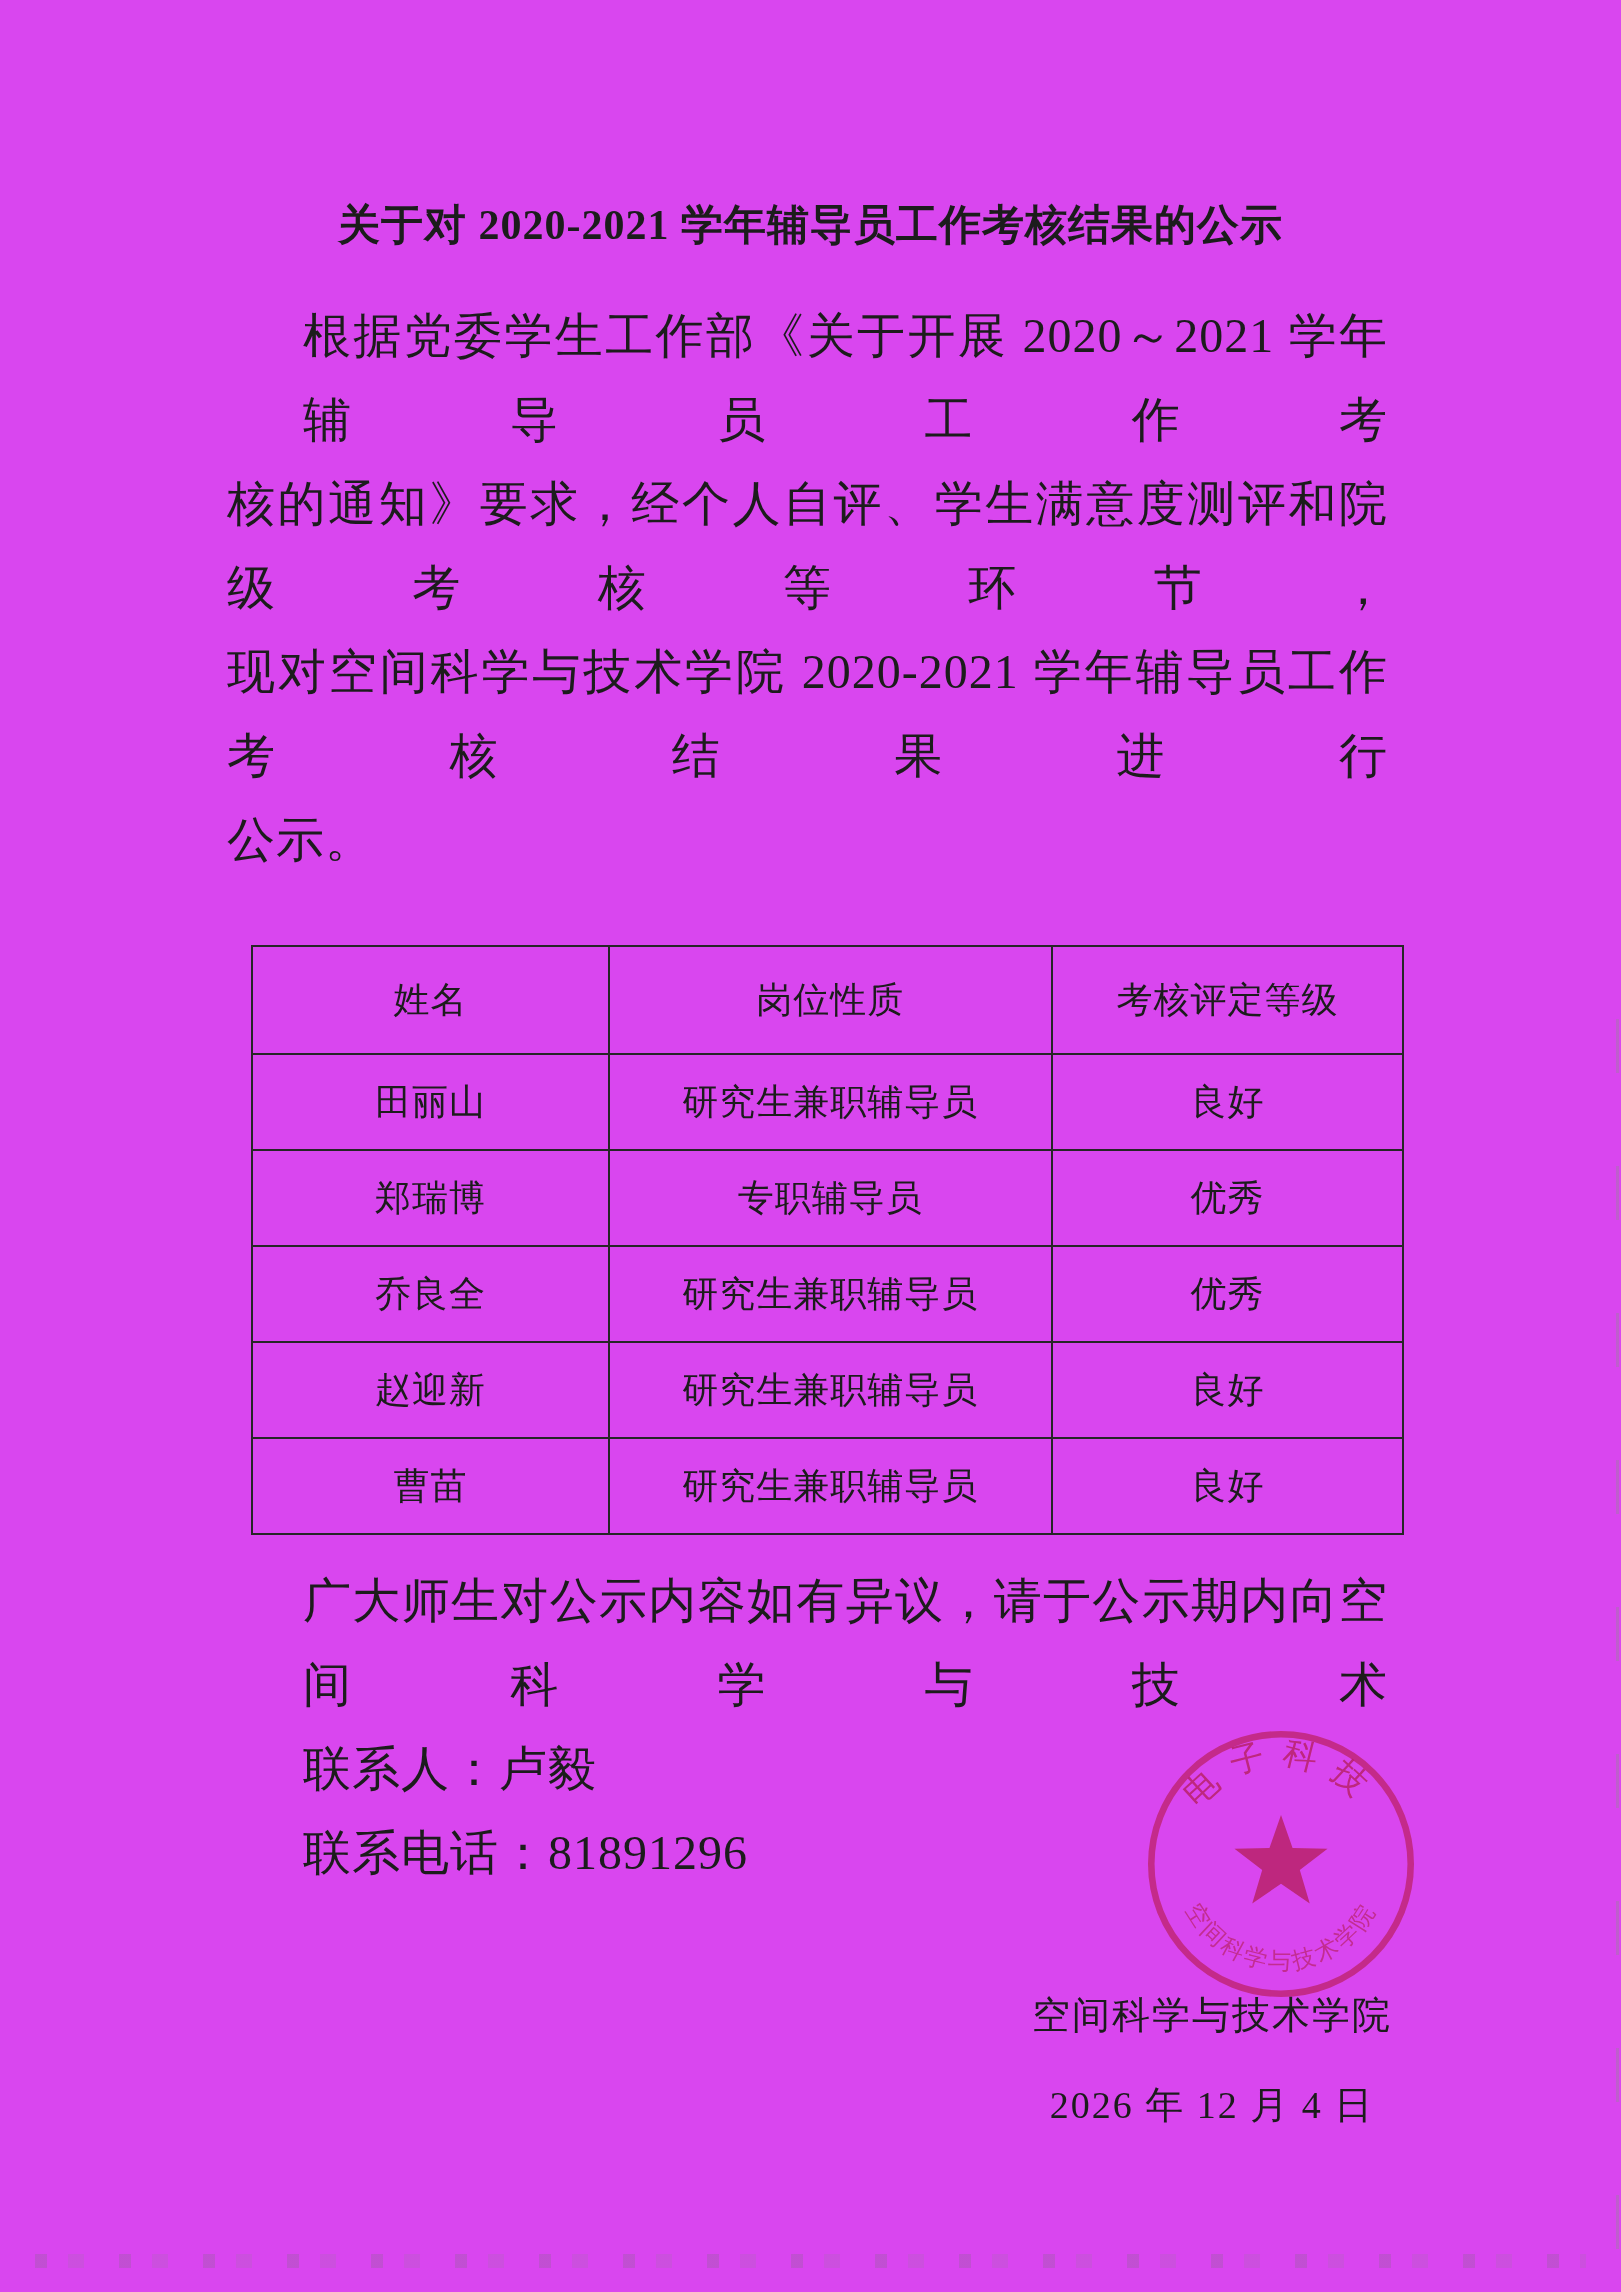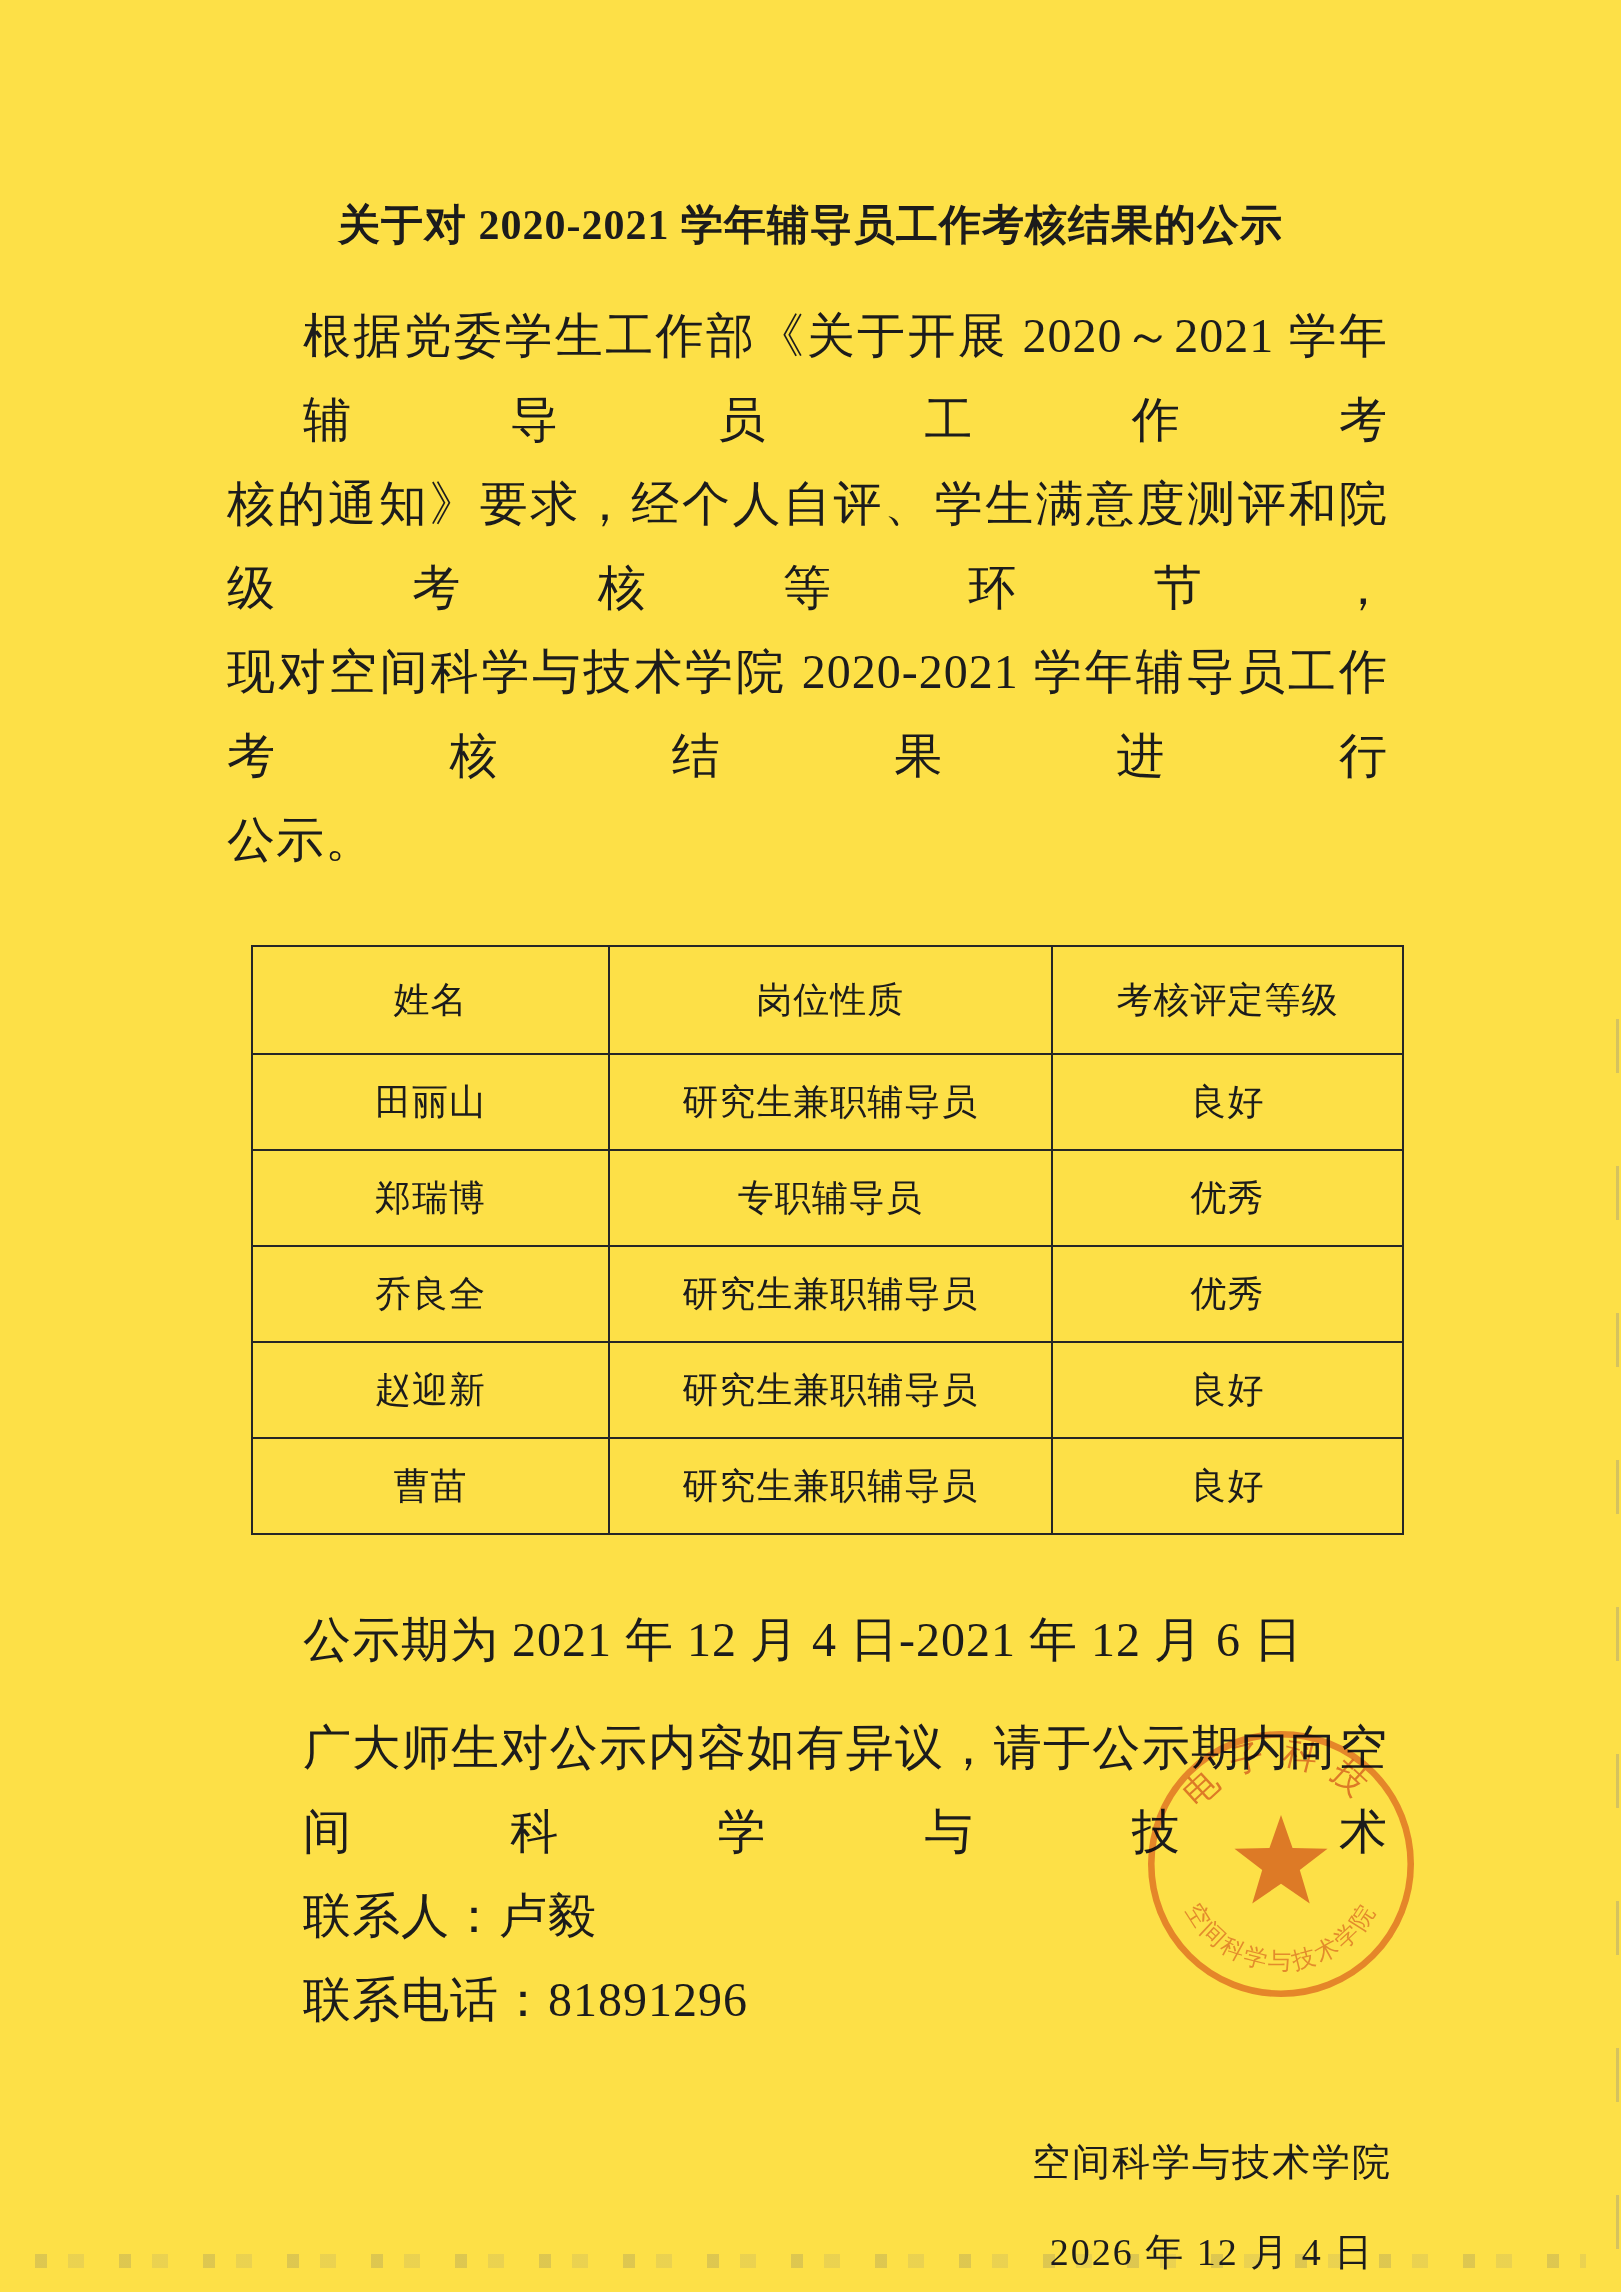--- a/index.html
+++ b/index.html
@@ -1,20 +1,20 @@
 <!DOCTYPE html>
 <html><head>
 <meta charset="utf-8">
 <style>
   html,body{margin:0;padding:0;background:#9a9a9a;}
   .page{
     position:relative;
     width:1621px;height:2293px;
     margin:0 auto;
-    background:#fde047;
+    background:#d946ef;
     overflow:hidden;
     font-family:"Liberation Serif","DejaVu Serif",serif;
     color:#1c1c1c;
   }
   .title{
     margin:196px 147px 0 147px;
     font-size:42px;line-height:59px;
     font-weight:700;
     text-align:center;
     letter-spacing:1px;
@@ -123,21 +123,20 @@
         </tr>
         <tr>
           <td>曹苗</td>
           <td>研究生兼职辅导员</td>
           <td>良好</td>
         </tr>
       </tbody>
     </table>
   </div>
 
-  <div class="bodytext block pubperiod indent">公示期为 2021 年 12 月 4 日-2021 年 12 月 6 日</div>
 
   <div class="bodytext block para2">
     <div class="jline indent">广大师生对公示内容如有异议，请于公示期内向空间科学与技术</div>
   </div>
 
   <div class="bodytext block indent">联系人：卢毅</div>
   <div class="bodytext block indent">联系电话：81891296</div>
 
   <div class="sigblock">
     <div class="sig-org">空间科学与技术学院</div>

